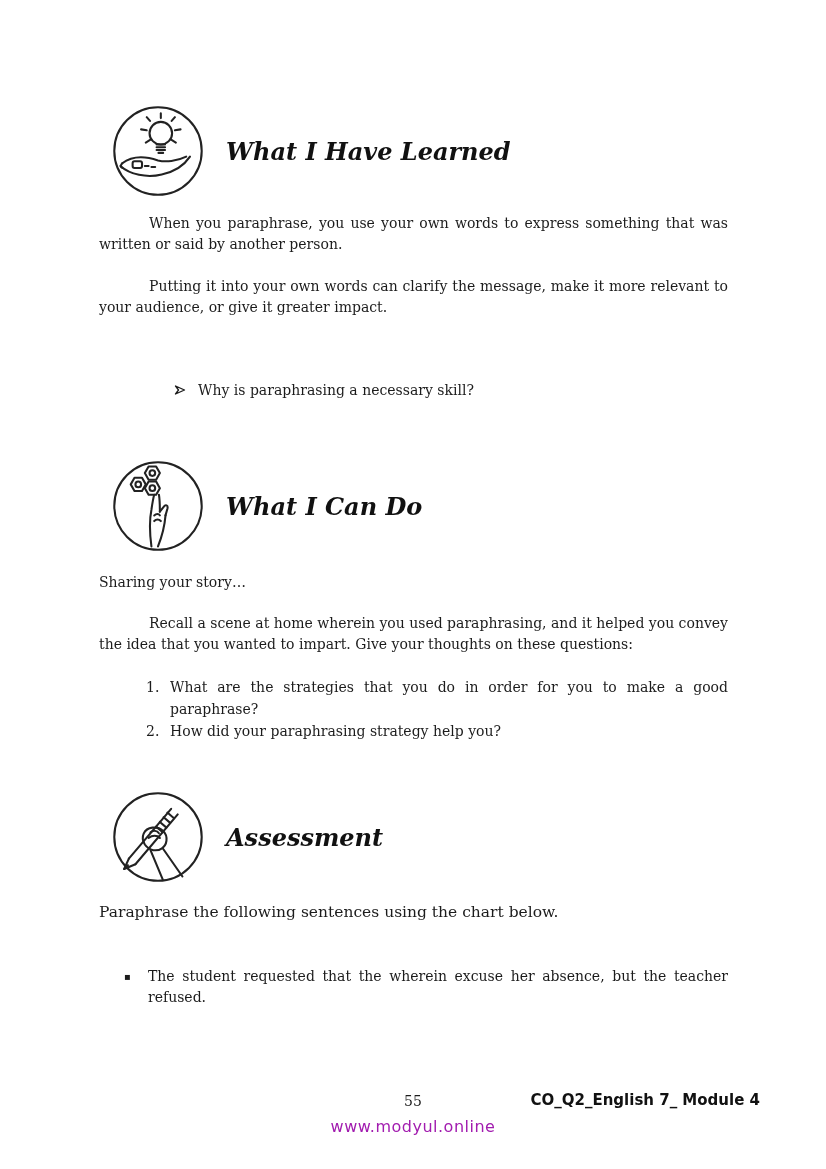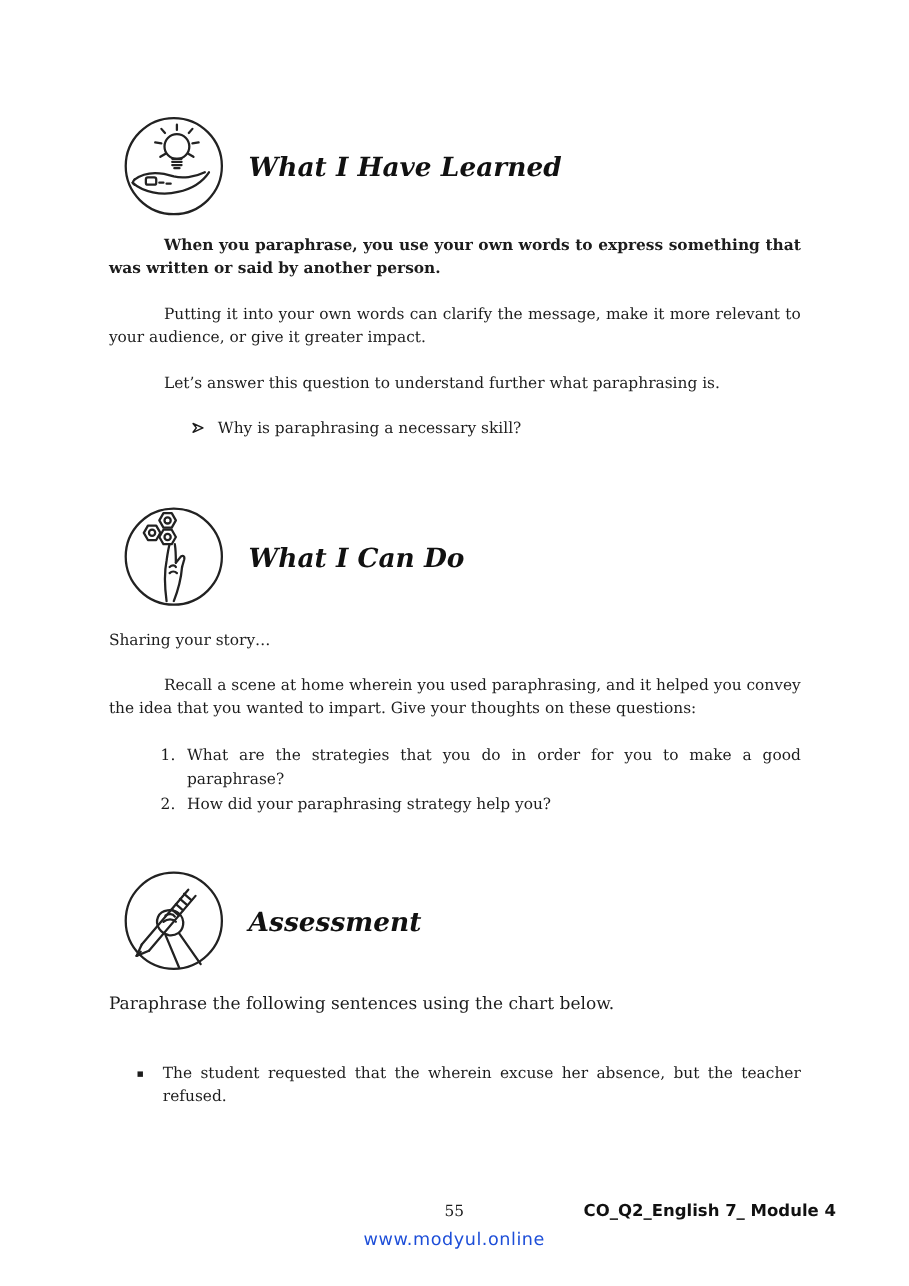--- a/index.html
+++ b/index.html
@@ -55,21 +55,21 @@
   .footer-module{
     right:66px;
     font-family:"DejaVu Sans","Liberation Sans",sans-serif;
     font-weight:bold;font-size:15px;color:#111;
     white-space:nowrap;
   }
   .footer-watermark{
     left:0;width:826px;text-align:center;
     font-family:"DejaVu Sans","Liberation Sans",sans-serif;
     font-size:16px;letter-spacing:0.5px;
-    color:#1d4ed8;
+    color:#a21caf;
   }
   .lineart{stroke:#222;fill:none;stroke-width:2.2;stroke-linecap:round;stroke-linejoin:round;}
 </style>
 </head>
 <body>
 
 <div class="page">
 
   <div class="abs section-header" style="top:104px;left:111px;">
     <span class="badge-icon">
@@ -89,25 +89,24 @@
           <path d="M10,66 C20,75 38,79 54,75 C68,72 78,65 84,56"></path>
           <path d="M12,63 C10,65 10,67 12,68"></path>
           <rect x="23" y="61" width="10" height="7" rx="2"></rect>
           <path d="M36,66 h4 M43,67 h4"></path>
         </g>
       </svg>
     </span>
     <h2 class="section-heading">What I Have Learned</h2>
   </div>
 
-  <div class="abs body-text indent" style="top:213px;left:99px;font-weight:bold;">When you paraphrase, you use your own words to express something that was written or said by another person.</div>
+  <div class="abs body-text indent" style="top:213px;left:99px;">When you paraphrase, you use your own words to express something that was written or said by another person.</div>
 
   <div class="abs body-text indent" style="top:276px;left:99px;">Putting it into your own words can clarify the message, make it more relevant to your audience, or give it greater impact.</div>
 
-  <div class="abs body-text indent" style="top:339px;left:99px;">Let’s answer this question to understand further what paraphrasing is.</div>
 
   <div class="abs bullet-line" style="top:380px;left:174px;">
     <span class="arrow-icon">
       <svg width="12" height="12" viewBox="0 0 12 12">
         <path d="M1.5,2 L10.5,6 L1.5,10 L4.5,6 Z" fill="none" stroke="#1c1c1c" stroke-width="1.3" stroke-linejoin="round"></path>
       </svg>
     </span>
     <span>Why is paraphrasing a necessary skill?</span>
   </div>
 

